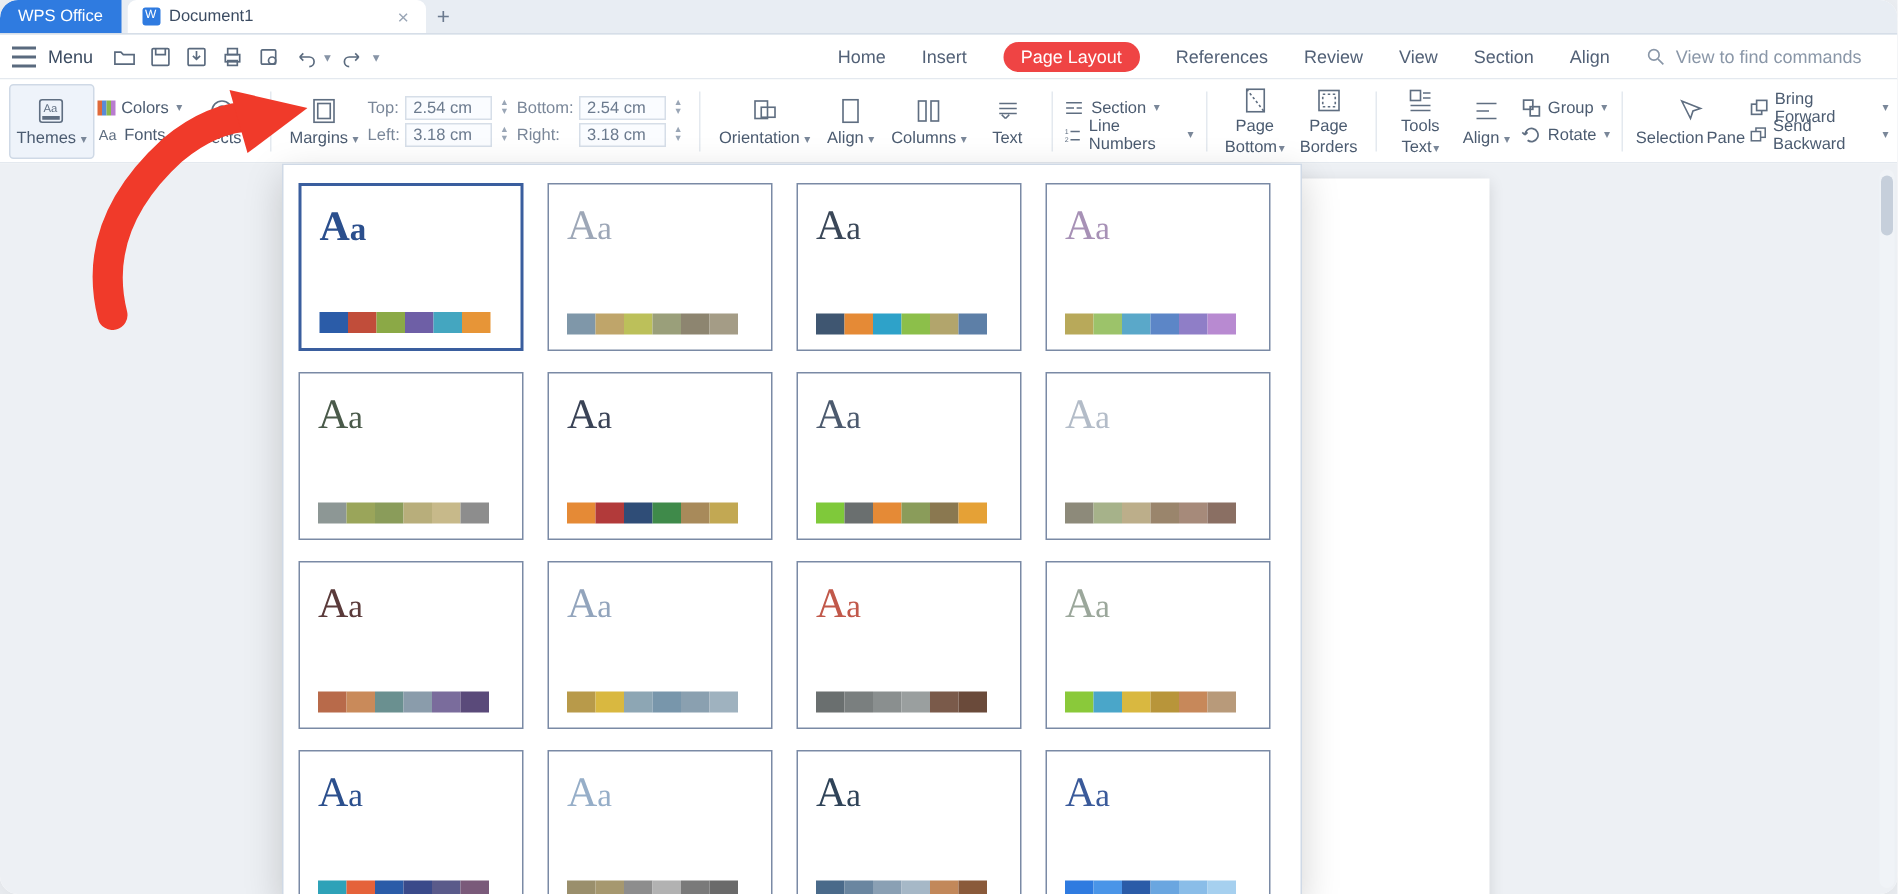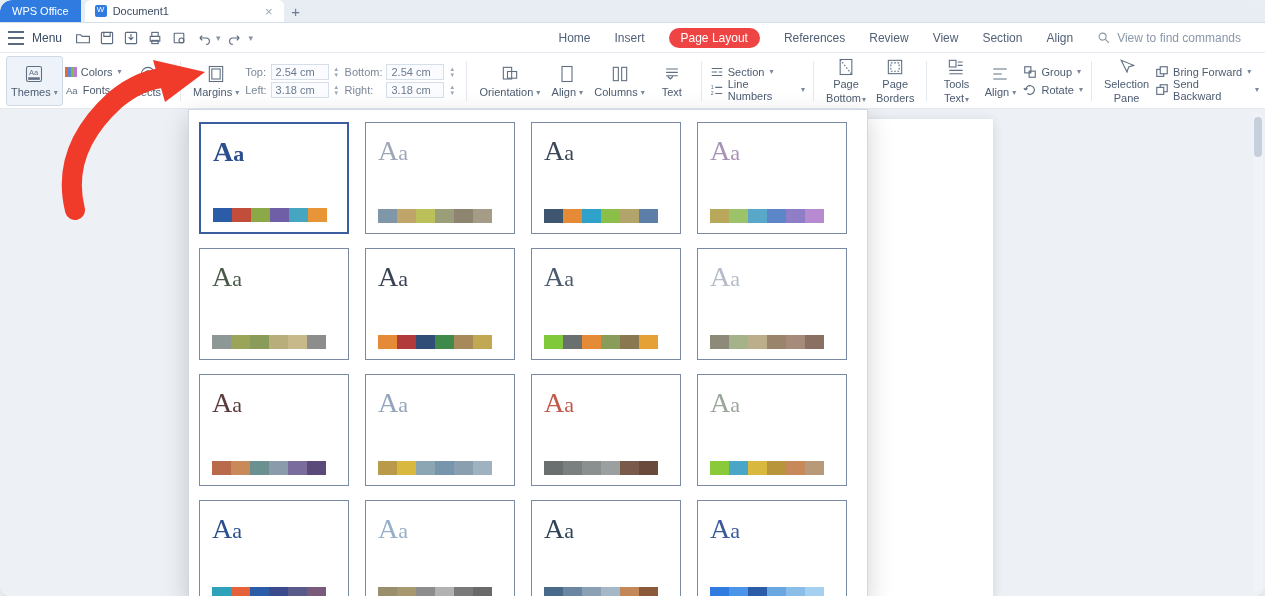--- a/index.html
+++ b/index.html
@@ -385,21 +385,21 @@
     </div>
     <div class="vsep"></div>
 
     <div class="group">
       <div class="bigbtn">
         <div class="iconbox">
             <svg viewBox="0 0 24 24">
               <path d="M5 4l7 14 2-6 6-2z"></path>
             </svg>
           </div>
-        <span class="lbl" style="flex-direction:column;line-height:1.05;justify-content:center;">
+        <span class="lbl" style="flex-direction:row;line-height:1.05;justify-content:center;">
             <span>Selection</span>
             <span>Pane</span>
           </span>
       </div>
       <div class="smallrow">
         <div class="smallitem">
             <svg viewBox="0 0 16 16">
               <rect x="2" y="5" width="8" height="8"></rect>
               <rect x="6" y="2" width="8" height="8" fill="#fff"></rect>
             </svg>

